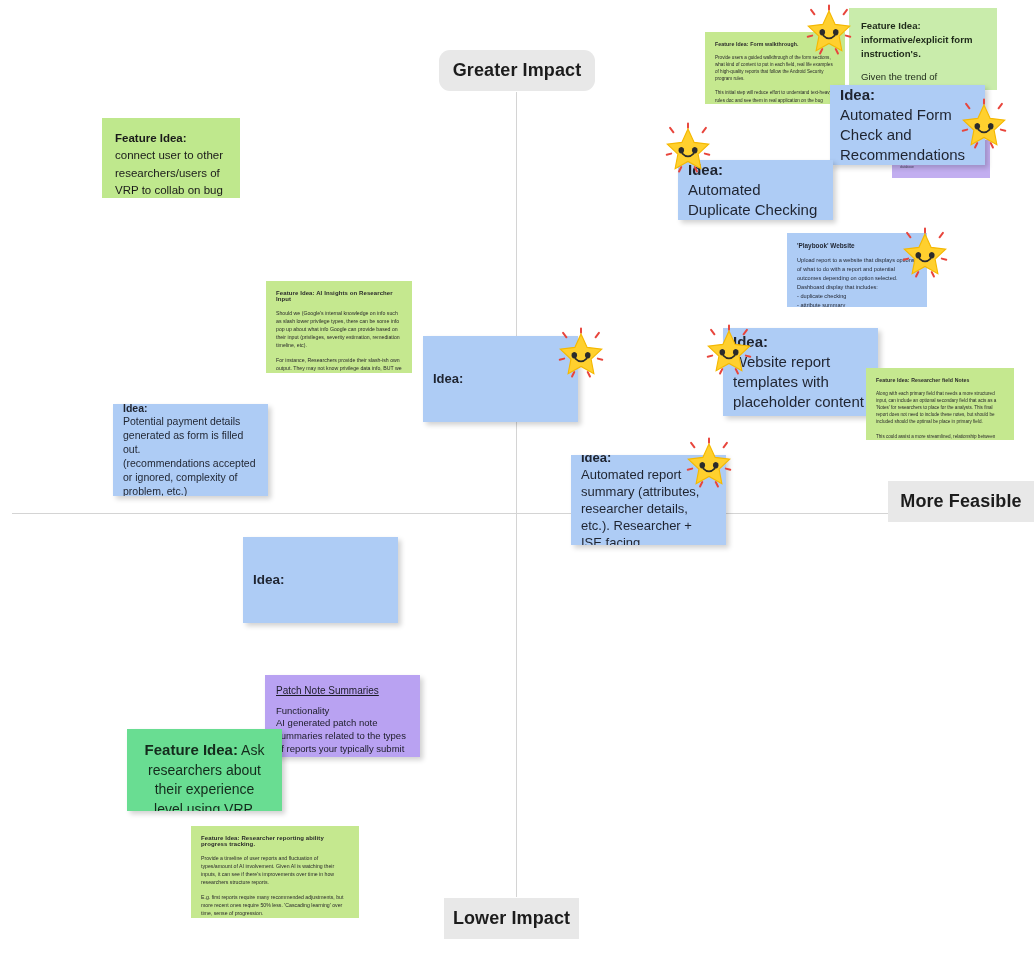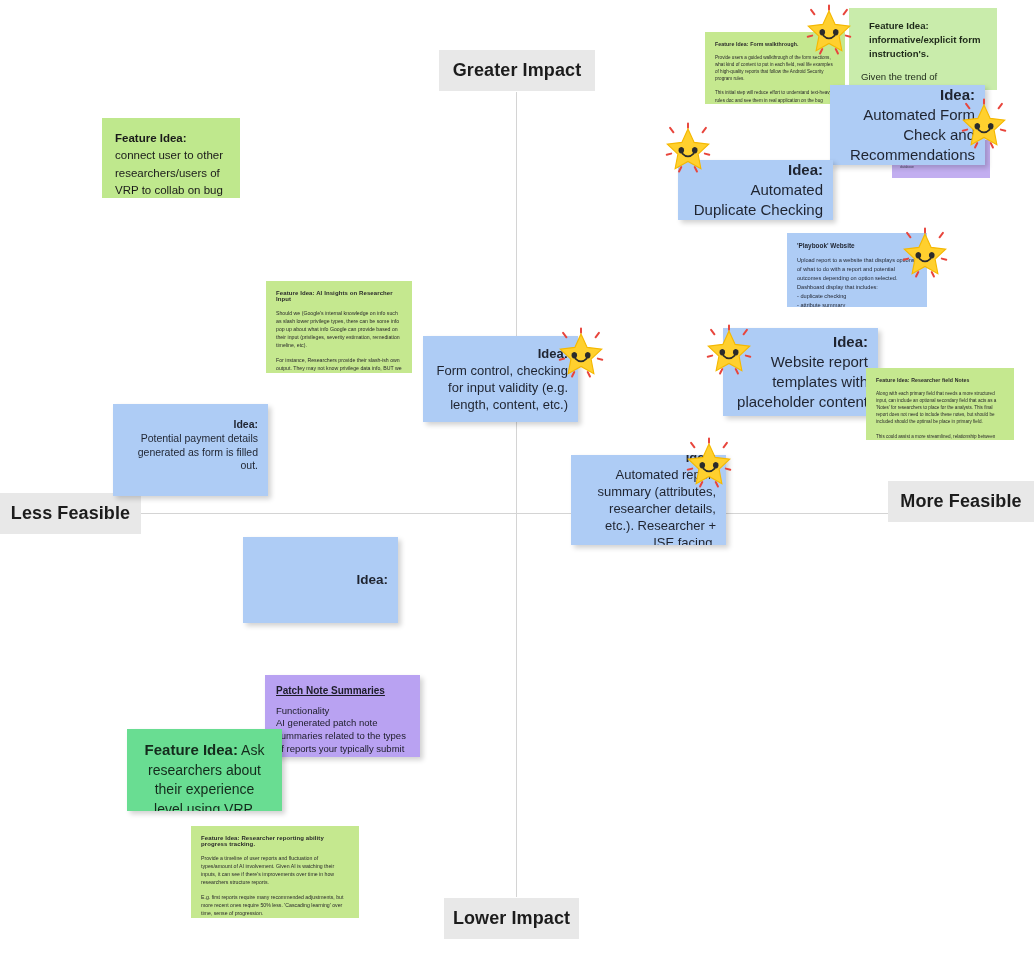--- a/index.html
+++ b/index.html
@@ -13,34 +13,34 @@
 
   
   .axis-v{position:absolute;left:516px;top:92px;width:1px;height:805px;background:#d4d4d4;}
   .axis-h{position:absolute;left:12px;top:513px;width:1010px;height:1px;background:#d4d4d4;}
 
   .axis-label{
     position:absolute;background:#e8e8e8;color:#1c1c1c;
     font-weight:bold;display:flex;align-items:center;justify-content:center;
     letter-spacing:.1px;
   }
-  #lbl-greater{left:439px;top:50px;width:156px;height:41px;font-size:18px;}
+  #lbl-greater{left:439px;top:50px;width:156px;height:41px;font-size:18px;border-radius:11px;}
   #lbl-lower{left:444px;top:898px;width:135px;height:41px;font-size:18px;}
   #lbl-less{left:0px;top:493px;width:141px;height:41px;font-size:18px;}
   #lbl-more{left:888px;top:481px;width:146px;height:41px;font-size:18px;}
 
   
   .note{position:absolute;box-sizing:border-box;overflow:hidden;}
   .note.shadow{box-shadow:3px 3px 5px rgba(0,0,0,.18);}
 
   
   .idea{
     background:#aeccf5;color:#1f2430;
     display:flex;flex-direction:column;justify-content:center;
-    text-align:right;padding:8px 10px;line-height:1.32;
+    text-align:left;padding:8px 10px;line-height:1.32;
   }
   .idea .t{font-weight:bold;}
   .idea.big{font-size:15px;}
   .idea.med{font-size:13px;}
   .idea.sm{font-size:10.5px;}
 
   
   .green-big{background:#bfe88d;padding:12px 13px;font-size:11.5px;line-height:1.5;}
   .green-big b{font-weight:bold;}
 
@@ -48,25 +48,25 @@
   .green-dense{background:#c5e88f;padding:9px 10px;color:#2a2a2a;}
   .green-dense .h{font-weight:bold;font-size:5.2px;margin-bottom:7px;letter-spacing:.1px;}
   .green-dense p{margin:0 0 7px 0;font-size:4.6px;line-height:1.55;}
   .green-dense p:last-child{margin-bottom:0;}
 
   .green-dense.s6 .h{font-size:6px;}
   .green-dense.s6 p{font-size:5.2px;}
 
   
   .green-info{background:#c9ecab;padding:11px 12px;font-size:9.6px;line-height:1.45;color:#1f2a1a;}
-  .green-info .h{font-weight:bold;margin-bottom:9px;margin-left:8px;}
+  .green-info .h{font-weight:bold;margin-bottom:9px;}
 
   
   .purple{background:#b9a2f2;padding:10px 11px;color:#1c1c28;}
-  .purple .h{font-weight:bold;text-decoration:underline;font-size:10px;margin-bottom:9px;}
+  .purple .h{font-weight:normal;text-decoration:underline;font-size:10px;margin-bottom:9px;}
   .purple .sh{font-weight:normal;font-size:9.5px;margin-bottom:1px;}
   .purple p{margin:0;font-size:9.5px;line-height:1.35;}
   .purple.faded{background:#c2aef0;}
   .purple.faded p{font-size:3.4px;line-height:1.6;color:#4a4460;}
 
   
   .mint{background:#69dd92;padding:10px 12px;text-align:center;font-size:14px;line-height:1.4;color:#142b1c;}
   .mint .t{font-weight:bold;font-size:15px;}
 
   
@@ -76,21 +76,20 @@
 </head>
 <body>
 
 <div class="board">
 
   <div class="axis-v"></div>
   <div class="axis-h"></div>
 
   <div class="axis-label" id="lbl-greater">Greater Impact</div>
   <div class="axis-label" id="lbl-lower">Lower Impact</div>
-  <div class="axis-label" id="lbl-less">Less Feasible</div>
   <div class="axis-label" id="lbl-more">More Feasible</div>
 
   <div class="note green-big" style="left:102px;top:118px;width:138px;height:80px;">
     <b>Feature Idea:</b><br>
     <span>connect user to other researchers/users of VRP to collab on bug hunting together</span>
   </div>
 
   <div class="note green-dense" style="left:705px;top:32px;width:140px;height:72px;">
     <div class="h">Feature Idea:  Form walkthrough.</div>
     <p>Provide users a guided walkthrough of the form sections, what kind of content to put in each field, real life examples of high-quality reports that follow the Android Security program rules.</p>
@@ -125,21 +124,20 @@
 
   <div class="note green-dense s6" style="left:266px;top:281px;width:146px;height:92px;">
     <div class="h">Feature Idea: AI Insights on Researcher Input</div>
     <p>Should we (Google's internal knowledge on info such as slash lower privilege types, there can be some info pop up about what info Google can provide based on their input (privileges, severity estimation, remediation timeline, etc).</p>
     <p>For instance, Researchers provide their slash-ish own output. They may not know privilege data info, BUT we at Google can provide that (to some degree) via AI analysis of their input. This way, there can be more transparency between the Google Team and researchers in terms on knowledge sharing.</p>
 
   </div>
 
   <div class="note idea med shadow" style="left:423px;top:336px;width:155px;height:86px;">
     <span class="t">Idea:</span>
-    <span>Form control, checking for input validity (e.g. length, content, etc.)</span>
   </div>
 
   <div class="note idea big shadow" style="left:723px;top:328px;width:155px;height:88px;">
     <span class="t">Idea:</span>
     <span>Website report templates with placeholder content</span>
   </div>
 
   <div class="note green-dense" style="left:866px;top:368px;width:148px;height:72px;">
     <div class="h">Feature Idea: Researcher field Notes</div>
     <p>Along with each primary field that needs a more structured input, can include an optional secondary field that acts as a 'Notes' for researchers to place for the analysts. This final report does not need to include these notes, but should be included should the optimal be place in primary field.</p>
@@ -148,20 +146,21 @@
 
   <div class="note idea med shadow" style="left:571px;top:455px;width:155px;height:90px;">
     <span class="t">Idea:</span>
     <span>Automated report summary (attributes, researcher details, etc.). Researcher + ISE facing.</span>
   </div>
 
   <div class="note idea sm shadow" style="left:113px;top:404px;width:155px;height:92px;">
     <span class="t">Idea:</span>
     <span>Potential payment details generated as form is filled out.</span>
     <span style="height:9px;"></span>
+    <span>(recommendations accepted or ignored, complexity of problem, etc.)</span>
   </div>
 
   <div class="note idea med shadow" style="left:243px;top:537px;width:155px;height:86px;font-size:13.5px;">
     <span class="t">Idea:</span>
   </div>
 
   <div class="note purple shadow" style="left:265px;top:675px;width:155px;height:82px;">
     <div class="h">Patch Note Summaries</div>
     <div class="sh">Functionality</div>
     <p>AI generated patch note summaries related to the types of reports your typically submit (e.g. android auto)</p>

